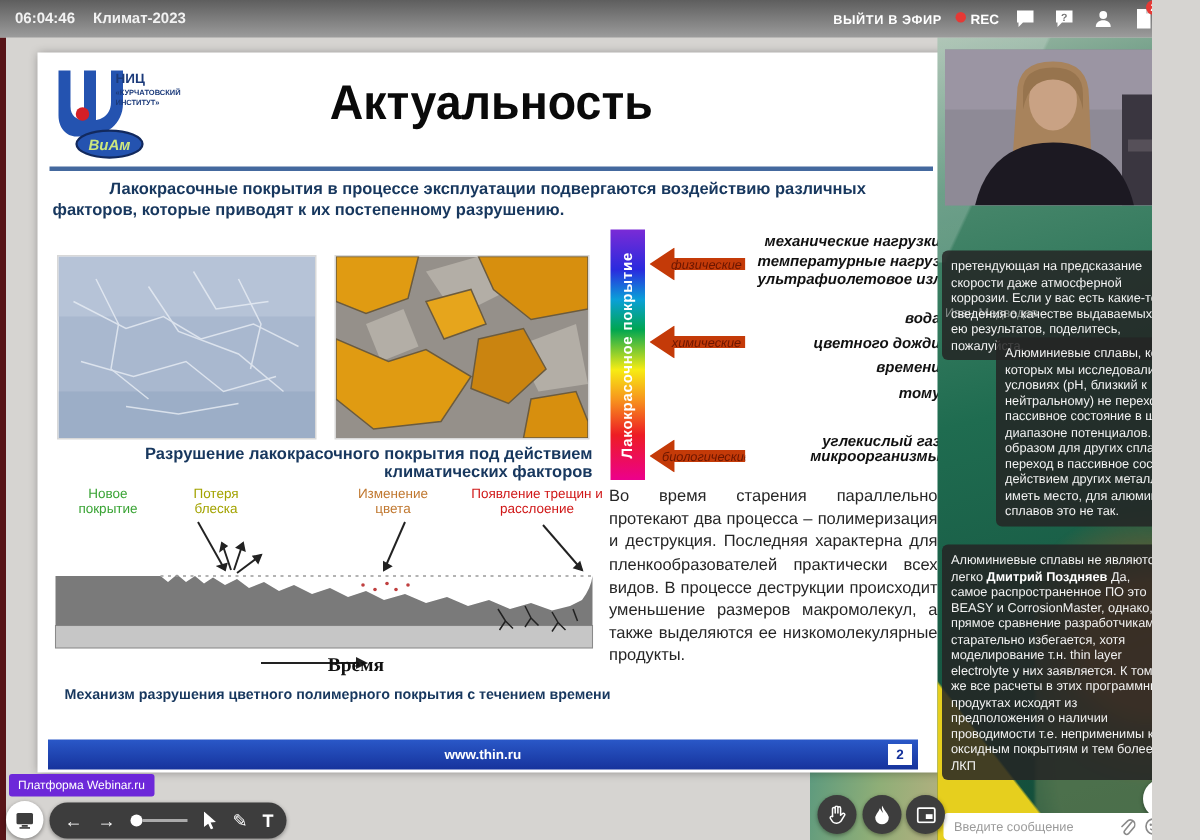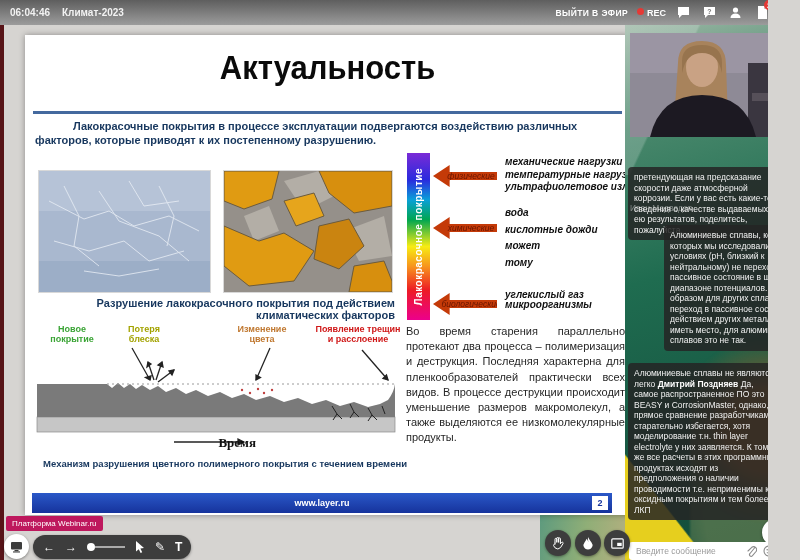--- a/index.html
+++ b/index.html
@@ -46,26 +46,26 @@
   .rainbow { position:absolute; left:382px; top:118px; width:23px; height:167px;
     background:linear-gradient(#7a2bd6 0%,#2a2ade 16%,#0aa0d8 28%,#00a651 40%,#f7ec13 56%,#f7941d 68%,#ed1c24 82%,#ec008c 100%);
     display:flex; align-items:center; justify-content:center; }
   .rainbow span { writing-mode:vertical-rl; transform:rotate(180deg); color:#fff; font-weight:bold;
     font-size:10px; letter-spacing:.5px; white-space:nowrap; }
   .f-arrow { position:absolute; left:408px; width:64px; height:22px; background:#c43a08;
     clip-path:polygon(0 50%,26% 0,26% 32%,100% 32%,100% 68%,26% 68%,26% 100%);
     display:flex; align-items:center; justify-content:center; }
   .f-arrow span { font-size:8.5px; font-style:italic; color:#6b1600; padding-left:12px; }
   .f-list { position:absolute; left:480px; width:122px; font-size:10px; font-weight:bold;
-    font-style:italic; color:#111; }
+    font-style:italic; color:#111;text-align:right; }
   .f-list div { white-space:nowrap; }
 
   .diagram { position:absolute; left:7px; top:287px; width:372px; height:135px; }
   .diagram svg { position:absolute; left:0; top:0; }
-  .dg-label { position:absolute; font-size:9px; font-weight:bold; text-align:center; line-height:1.15; }
+  .dg-label { position:absolute; font-size:9px; font-weight:normal; text-align:center; line-height:1.15; }
   .dg-time { position:absolute; left:148px; top:113px; width:76px; text-align:right;
     font-family:"Liberation Serif", serif; font-size:13px; font-weight:bold; color:#111; }
   .diagram-caption { position:absolute; left:4px; top:423px; width:378px; text-align:right;
     font-size:9.5px; font-weight:bold; color:#17375e; }
 
   .body-text { position:absolute; left:381px; top:289px; width:219px; font-size:11px; color:#262626;
     line-height:1.38; text-align:justify; }
 
   .slide-footer { position:absolute; left:7px; top:458px; width:580px; height:20px;
     background:linear-gradient(#2a58c8,#16339c); display:flex; align-items:center; justify-content:center; }
@@ -100,21 +100,21 @@
     background:#fff; box-shadow:0 1px 3px rgba(0,0,0,.4); display:flex; align-items:center; justify-content:center; cursor:pointer; }
 
   .chat-input { position:absolute; left:4px; top:517px; width:167px; height:18px; background:#fff;
     border-radius:3px; display:flex; align-items:center; padding:0 4px 0 7px; gap:4px; }
   .chat-input input { flex:1; min-width:0; border:none; outline:none; font-size:8.5px; color:#333;
     font-family:"Liberation Sans", sans-serif; background:transparent; }
   .chat-input input::placeholder { color:#9a9a9a; }
   .ci-icon { width:13px; height:13px; display:flex; align-items:center; justify-content:center; cursor:pointer; }
 
   
-  .tooltip { position:absolute; left:6px; top:516px; background:#be185d; color:#fff; font-size:8px;
+  .tooltip { position:absolute; left:6px; top:516px; background:#6d28d9; color:#fff; font-size:8px;
     padding:3px 6px; border-radius:2px; z-index:30; }
   .screen-btn { position:absolute; left:4px; top:534px; width:25px; height:25px; border-radius:50%;
     background:#fff; box-shadow:0 1px 3px rgba(0,0,0,.4); display:flex; align-items:center; justify-content:center; z-index:30; cursor:pointer; }
   .pill { position:absolute; left:33px; top:535px; width:158px; height:24px; border-radius:12px;
     background:#3d3d3d; box-shadow:0 1px 3px rgba(0,0,0,.4); display:flex; align-items:center;
     padding:0 10px; gap:10px; z-index:30; }
   .pill .pi { color:#fff; font-size:12px; line-height:1; cursor:pointer; display:flex; align-items:center; }
   .slider { display:flex; align-items:center; gap:0; cursor:pointer; }
   .slider .knob { width:8px; height:8px; border-radius:50%; background:#fff; }
   .slider .track { width:30px; height:2px; background:#aaa; }
@@ -161,20 +161,31 @@
       </span>
       <span class="tb-icon kebab">⋮</span>
     </div>
   </div>
 
   <div class="maroon-strip"></div>
   <div class="stage-br"></div>
 
   <div class="slide">
 
+    <div class="logo">
+      <svg width="110" height="64" viewBox="0 0 110 64">
+        <path d="M6 4h8v24c0 6 4 9 9 9V4h8v33c0 0 10-1 10-12V4h8v22c0 14-12 22-24 22H18C11 48 6 42 6 34z" fill="#2453b0"></path>
+        <circle cx="22" cy="33" r="4.5" fill="#d41f26"></circle>
+        <text x="44" y="12" font-size="9" font-weight="bold" fill="#1b3a7a">НИЦ</text>
+        <text x="44" y="20" font-size="5" font-weight="bold" fill="#1b3a7a">«КУРЧАТОВСКИЙ</text>
+        <text x="44" y="27" font-size="5" font-weight="bold" fill="#1b3a7a">ИНСТИТУТ»</text>
+        <ellipse cx="40" cy="53" rx="22" ry="9" fill="#2453b0" stroke="#12295e" stroke-width="1.5"></ellipse>
+        <text x="40" y="57" text-anchor="middle" font-size="10" font-style="italic" font-weight="bold" fill="#cde87e">ВиАм</text>
+      </svg>
+    </div>
     <div class="slide-title">Актуальность</div>
     <div class="hr-blue"></div>
 
     <div class="intro">Лакокрасочные покрытия в процессе эксплуатации подвергаются воздействию различных факторов, которые приводят к их постепенному разрушению.</div>
 
     <div class="photo" style="left:13px; top:135px; width:173px; height:123px;">
       <svg width="171" height="121" viewBox="0 0 171 121">
         <rect width="171" height="121" fill="#a9b8cf"></rect>
         <rect width="171" height="40" fill="#bcc8da" opacity=".7"></rect>
         <rect y="90" width="171" height="31" fill="#94a6c2" opacity=".6"></rect>
@@ -221,22 +232,22 @@
     <div class="f-arrow" style="top:258px;">
       <span>биологические</span>
     </div>
     <div class="f-list" style="top:121px; line-height:12.5px;">
       <div>механические нагрузки</div>
       <div>температурные нагрузки</div>
       <div>ультрафиолетовое излучение</div>
     </div>
     <div class="f-list" style="top:170px; line-height:16.5px;">
       <div>вода</div>
-      <div>кислотные дожди</div>
-      <div>может</div>
+      <div>цветного дожди</div>
+      <div>времени</div>
       <div>тому</div>
     </div>
     <div class="f-list" style="top:252px; line-height:16.5px;">
       <div>углекислый газ</div>
     </div>
     <div class="f-list" style="top:263px; line-height:14px;">
       <div>микроорганизмы</div>
     </div>
 
     <div class="diagram">
@@ -280,21 +291,21 @@
       <div class="dg-label" style="left:86px; top:2px; width:52px; color:#a3a300;">Потеря блеска</div>
       <div class="dg-label" style="left:196px; top:2px; width:68px; color:#c07830;">Изменение цвета</div>
       <div class="dg-label" style="left:282px; top:2px; width:88px; color:#d01818;">Появление трещин и расслоение</div>
       <div class="dg-time">Время</div>
     </div>
     <div class="diagram-caption">Механизм разрушения цветного полимерного покрытия с течением времени</div>
 
     <div class="body-text">Во время старения параллельно протекают два процесса – полимеризация и деструкция. Последняя характерна для пленкообразователей практически всех видов. В процессе деструкции происходит уменьшение размеров макромолекул, а также выделяются ее низкомолекулярные продукты.</div>
 
     <div class="slide-footer">
-      <span class="url">www.layer.ru</span>
+      <span class="url">www.thin.ru</span>
       <span class="page-box">2</span>
     </div>
   </div>
 
   <div class="rpanel">
     <div class="rp-tri1"></div>
     <div class="rp-tri2"></div>
     <div class="rp-photo"></div>
     <div class="rp-yellow"></div>
 

